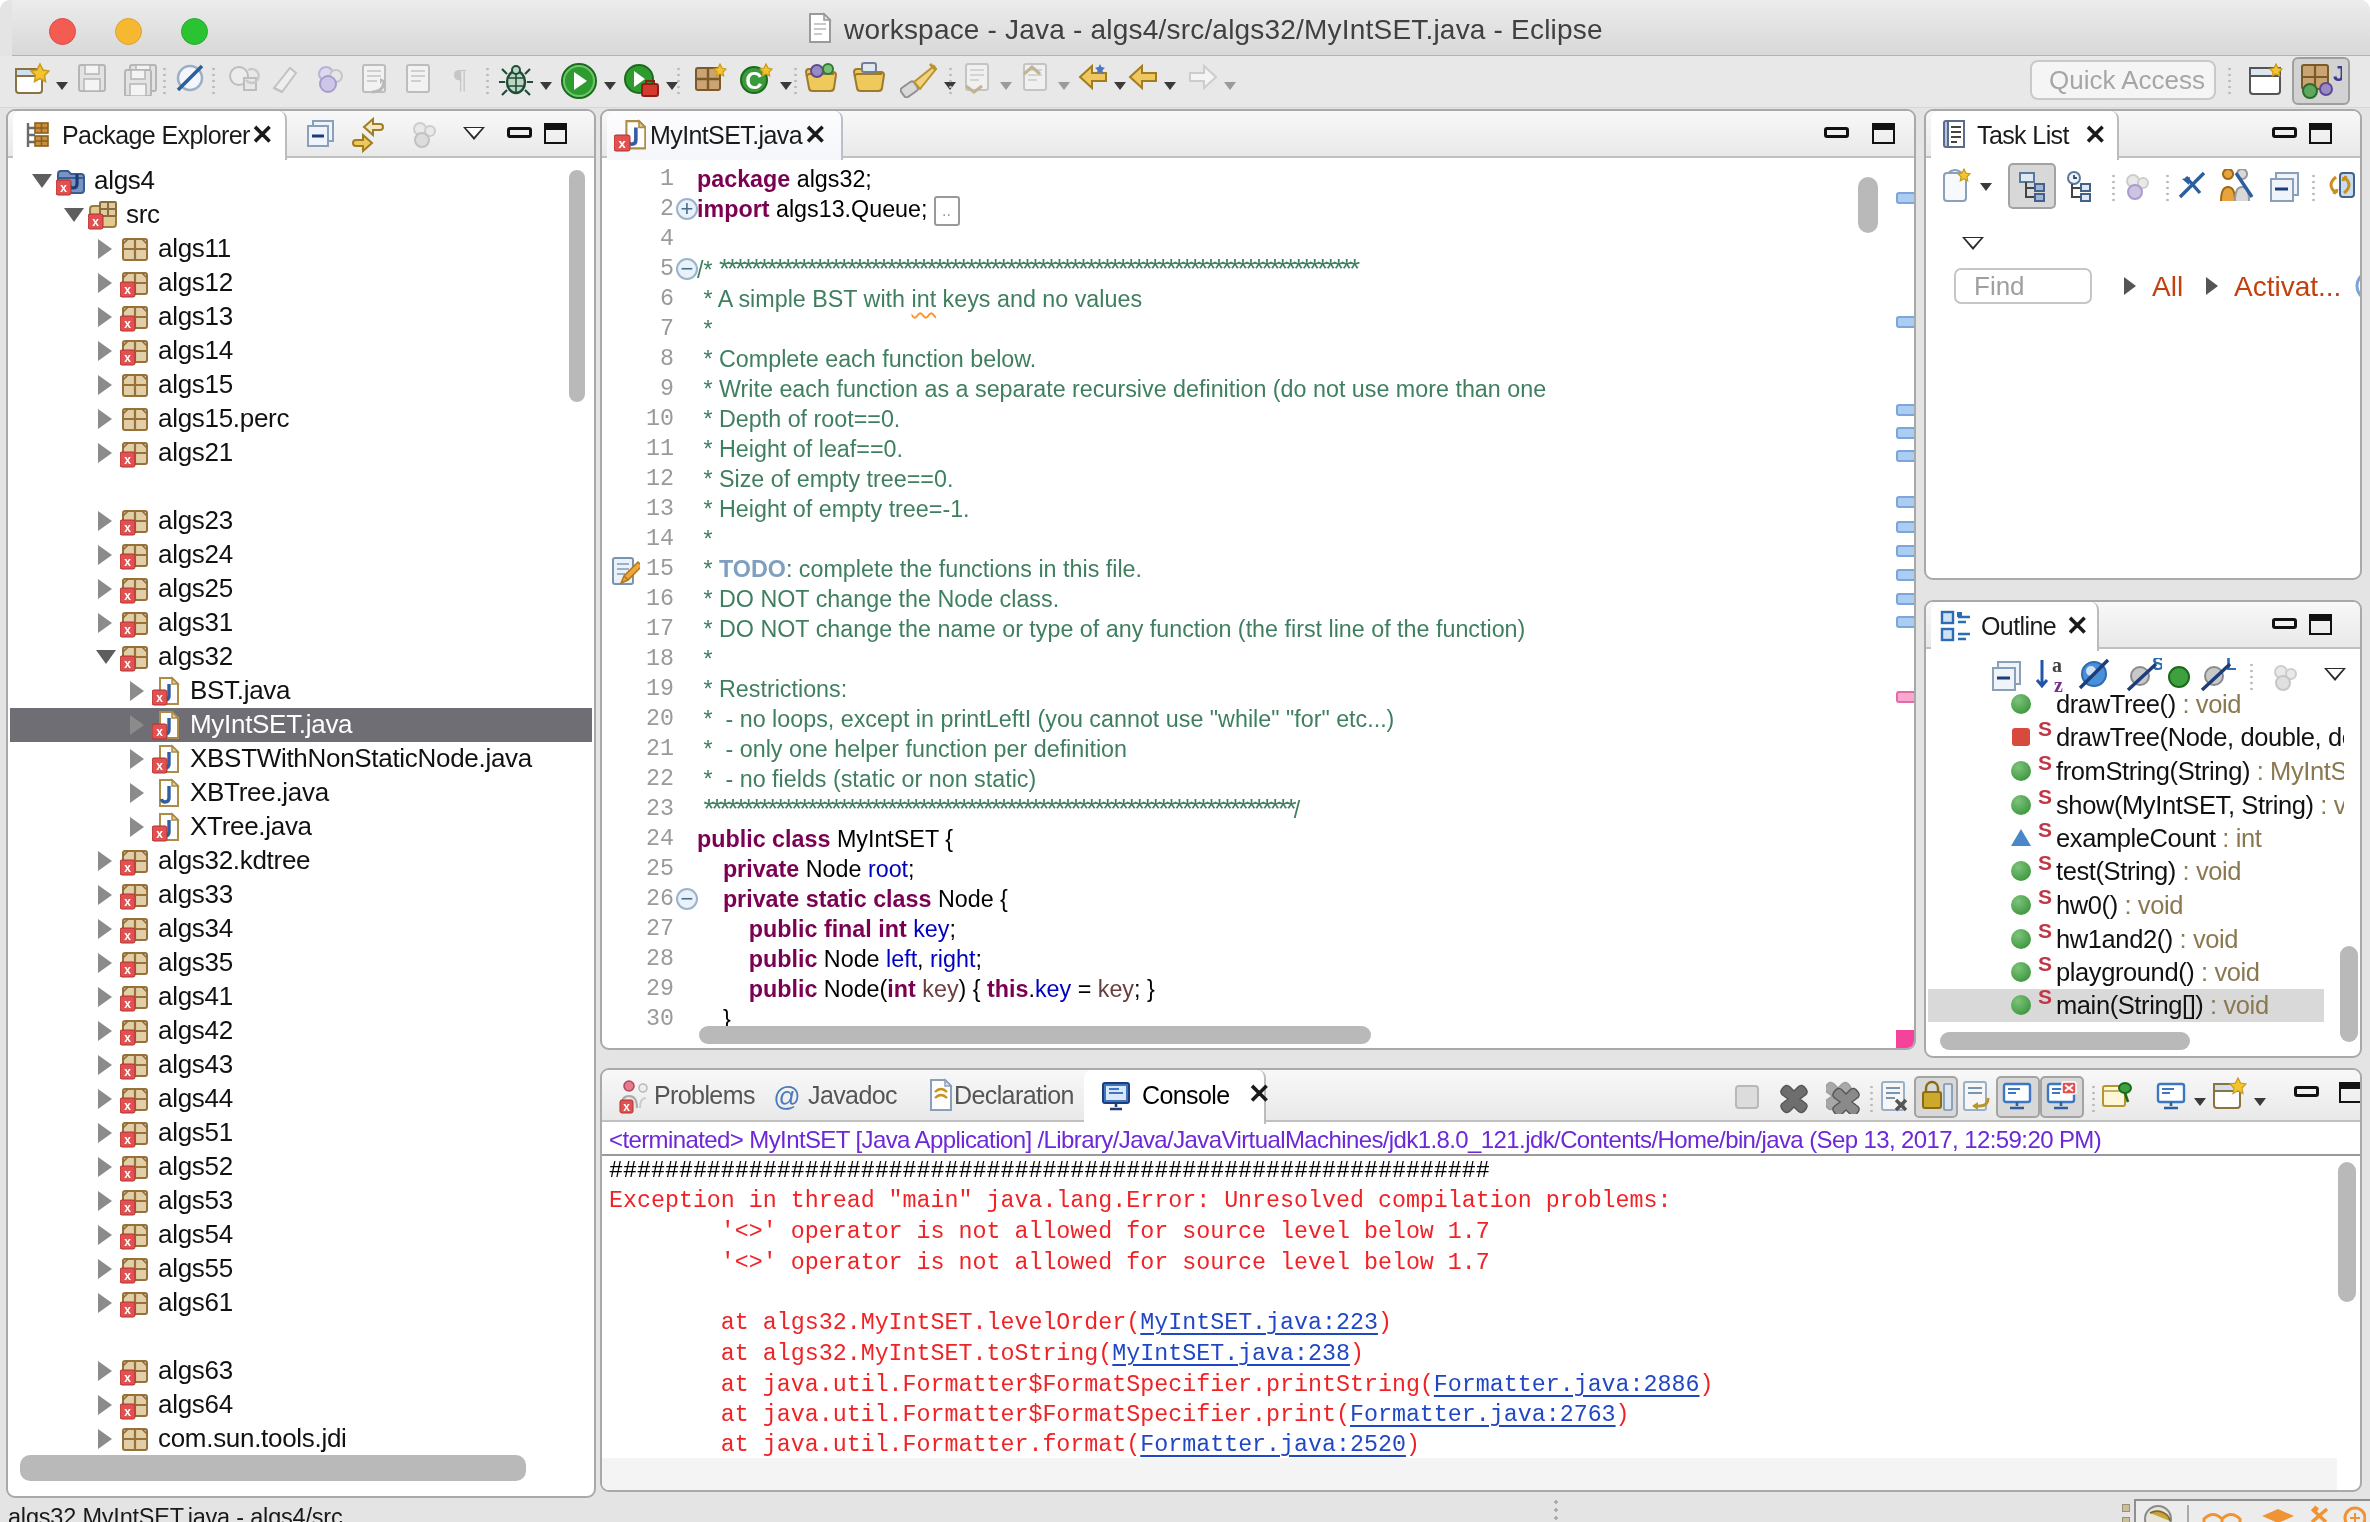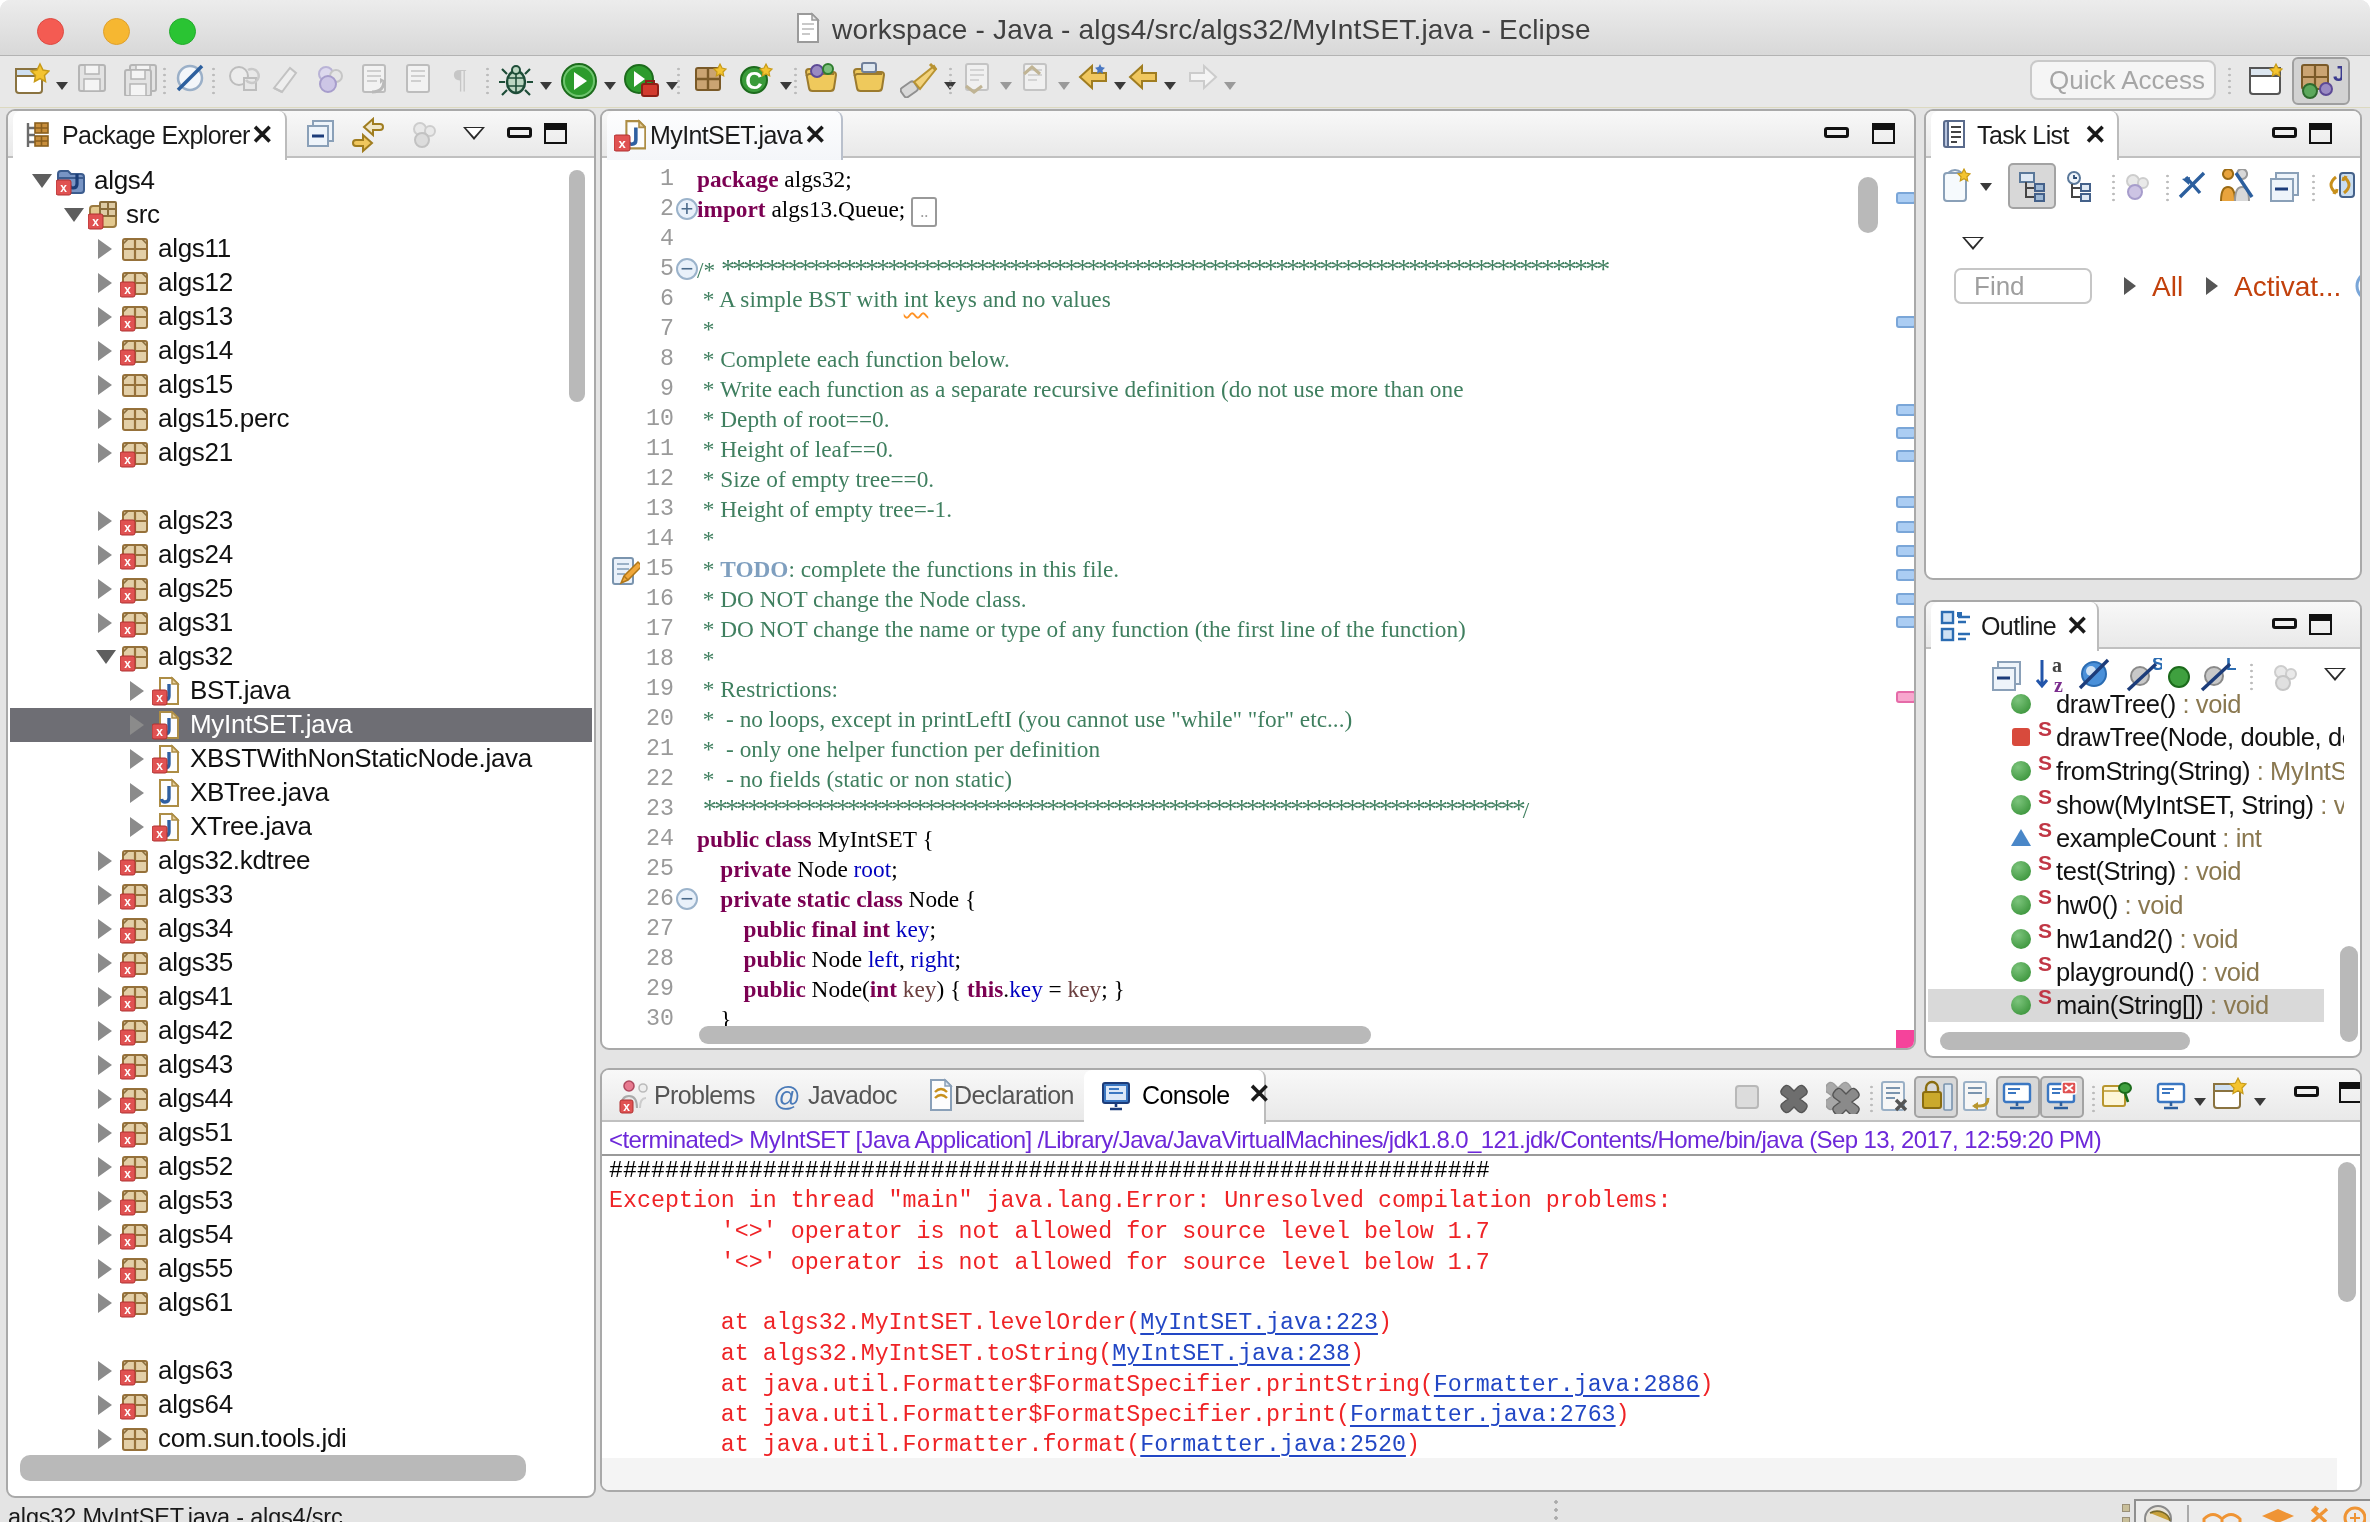--- a/index.html
+++ b/index.html
@@ -1,18 +1,18 @@
 <!DOCTYPE html>
 <html><head><meta charset="utf-8"><style>
 *{margin:0;padding:0;box-sizing:border-box}
 html,body{width:2370px;height:1522px;background:#fff;font-family:"Liberation Sans",sans-serif;overflow:hidden}
 #win{position:absolute;inset:0;background:#e4e4e4;border-radius:10px 10px 0 0;overflow:hidden}
 .abs{position:absolute}
 
-#title{position:absolute;left:0;top:0;right:0;height:56px;background:linear-gradient(#ececec,#d8d8d8);border-bottom:1px solid #b3b3b3}
+#title{position:absolute;left:12px;top:0;right:0;height:56px;background:linear-gradient(#ececec,#d8d8d8);border-bottom:1px solid #b3b3b3}
 .tl{position:absolute;top:18px;width:27px;height:27px;border-radius:50%}
 #title .txt{position:absolute;top:14px;left:832px;font-size:28px;color:#404040;letter-spacing:0.2px}
 
 #tbar{position:absolute;left:0;top:56px;right:0;height:52px;background:#e8e8e8;border-bottom:1px solid #dcd9c0}
 .tbi{position:absolute;top:6px}
 .sepd{position:absolute;top:10px;width:3px;height:30px;background-image:radial-gradient(circle,#bbb 1px,transparent 1.6px);background-size:3px 6px}
 .dda{position:absolute;top:26px;width:0;height:0;border-left:6px solid transparent;border-right:6px solid transparent;border-top:8px solid #3a3a3a}
 .ddg{border-top-color:#9a9a9a}
 
 #qa{position:absolute;left:2030px;top:4px;width:186px;height:40px;border:2px solid #c9c9c9;border-radius:8px;background:#f5f5f5;color:#a6a6a6;font-size:26px;line-height:37px;padding-left:17px}
@@ -32,21 +32,21 @@
 .trow.sel{background:#6e6e74;color:#fff;right:2px}
 .tc{position:absolute;top:7px;width:0;height:0;border-top:10px solid transparent;border-bottom:10px solid transparent;border-left:14px solid #8b8b8b}
 .te{position:absolute;top:10px;width:0;height:0;border-left:10px solid transparent;border-right:10px solid transparent;border-top:14px solid #5e5e5e}
 .ti{position:absolute;top:2px}
 .trow .tl{position:absolute;top:1px;white-space:nowrap}
 
 .vsb{position:absolute;border-radius:10px;background:#b9b9b9;width:18px}
 .hsb{position:absolute;border-radius:10px;background:#b9b9b9;height:18px}
 
 .gl{position:absolute;width:72px;left:0;text-align:right;height:30px;line-height:30px;font-family:"Liberation Mono",monospace;font-size:23.3px;color:#9a9a9a}
-.cl{position:absolute;left:95px;height:30px;line-height:30px;font-family:Liberation Serif, serif;font-size:23.3px;color:#000;white-space:pre}
+.cl{position:absolute;left:95px;height:30px;line-height:30px;font-family:Liberation Sans, sans-serif;font-size:23.3px;color:#000;white-space:pre}
 .k{color:#7B0052;font-weight:bold}
 .c{color:#3F7F5F}
 .t{color:#7F9FBF;font-weight:bold}
 .f{color:#0000C0}
 .p{color:#6A3E3E}
 .st{font-style:normal;font-size:28px;letter-spacing:-2.92px}
 .sp{font-style:normal;text-decoration:underline wavy #ff9326 2px;text-underline-offset:5px}
 .foldbox{display:inline-block;width:26px;height:30px;border:2px solid #999;border-radius:3px;color:#999;font-size:16px;line-height:26px;text-align:center;vertical-align:middle;margin-left:6px}
 .fold{position:absolute;left:74px;width:22px;height:22px;border:2px solid #9bb3cb;border-radius:50%;background:#e9f1fa;color:#4a6a8a;font-size:22px;line-height:18px;text-align:center}
 .ovb{position:absolute;left:4px;width:20px;height:12px;background:#abcdf3;border:2px solid #7aa6d8;border-radius:3px}

